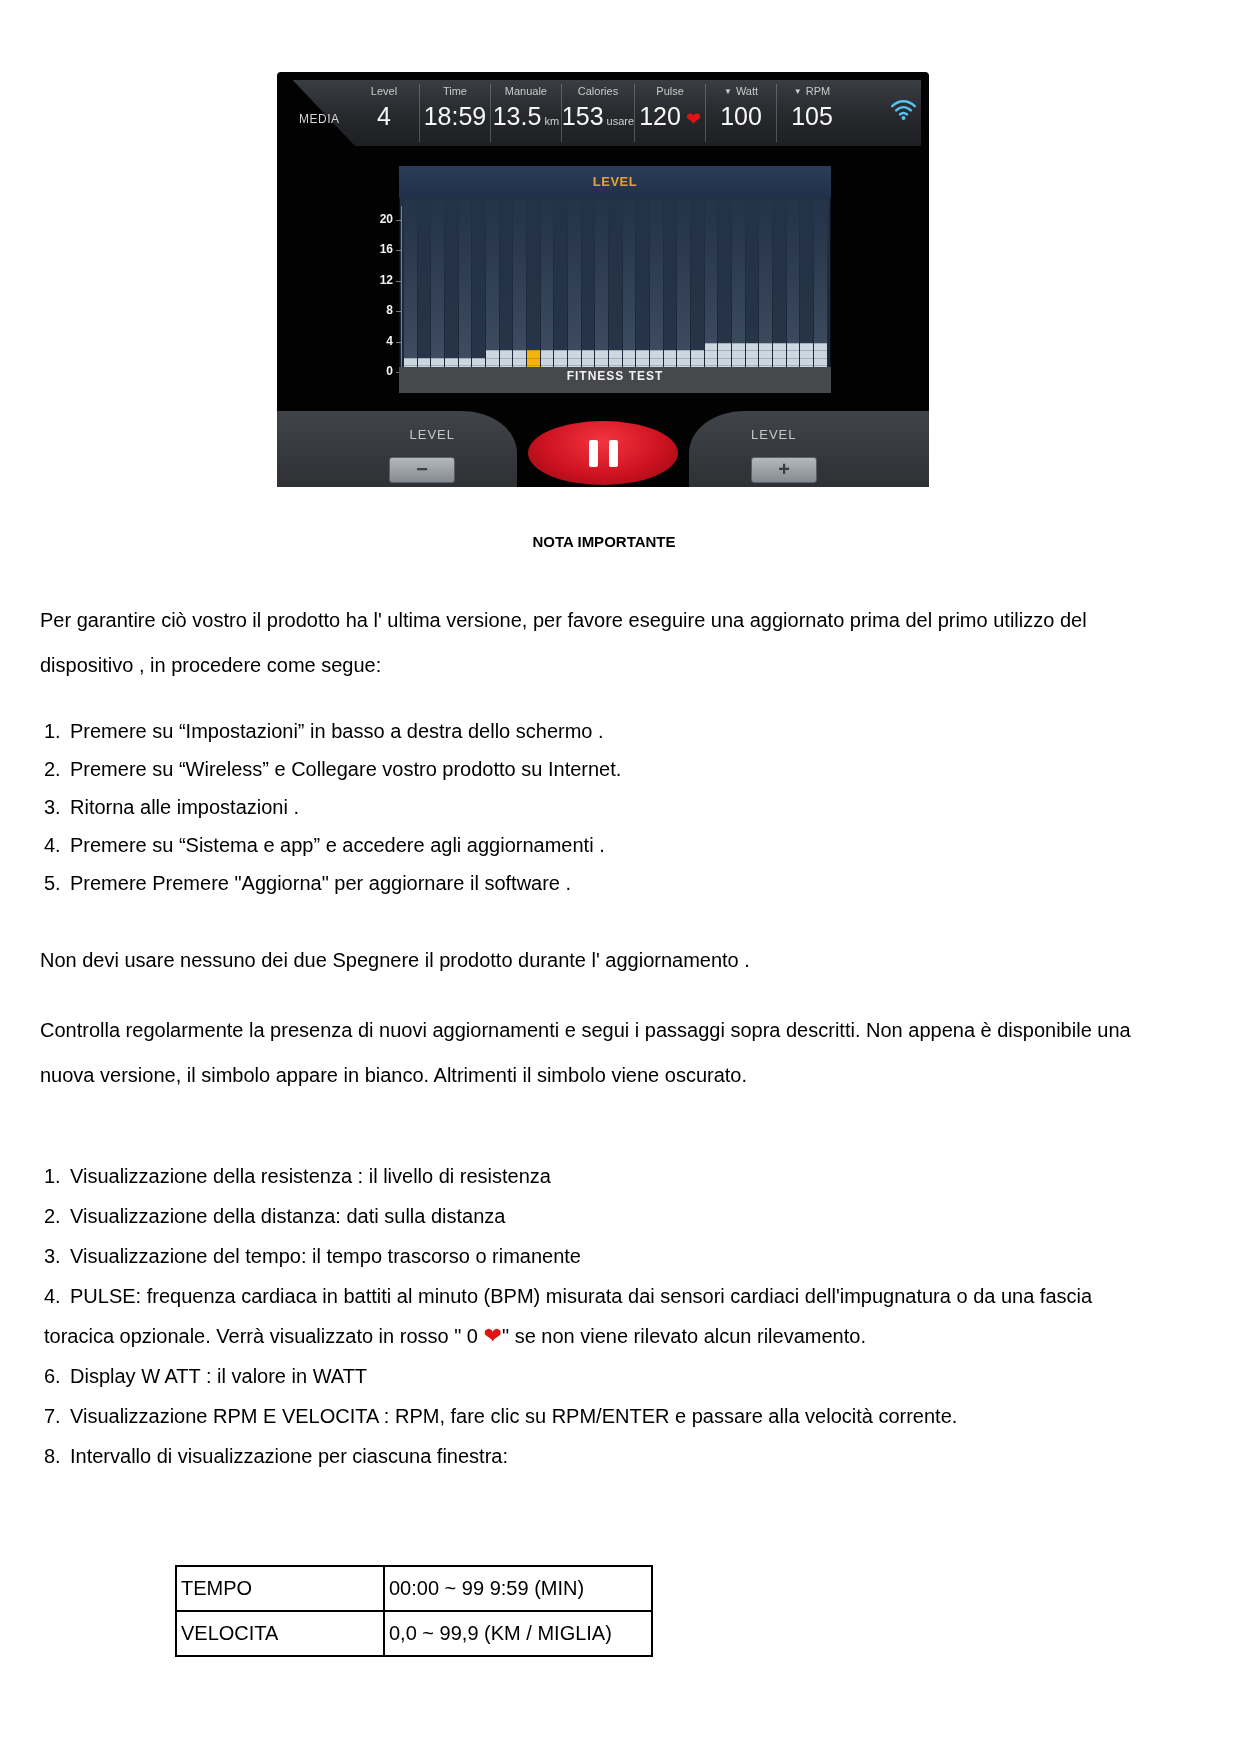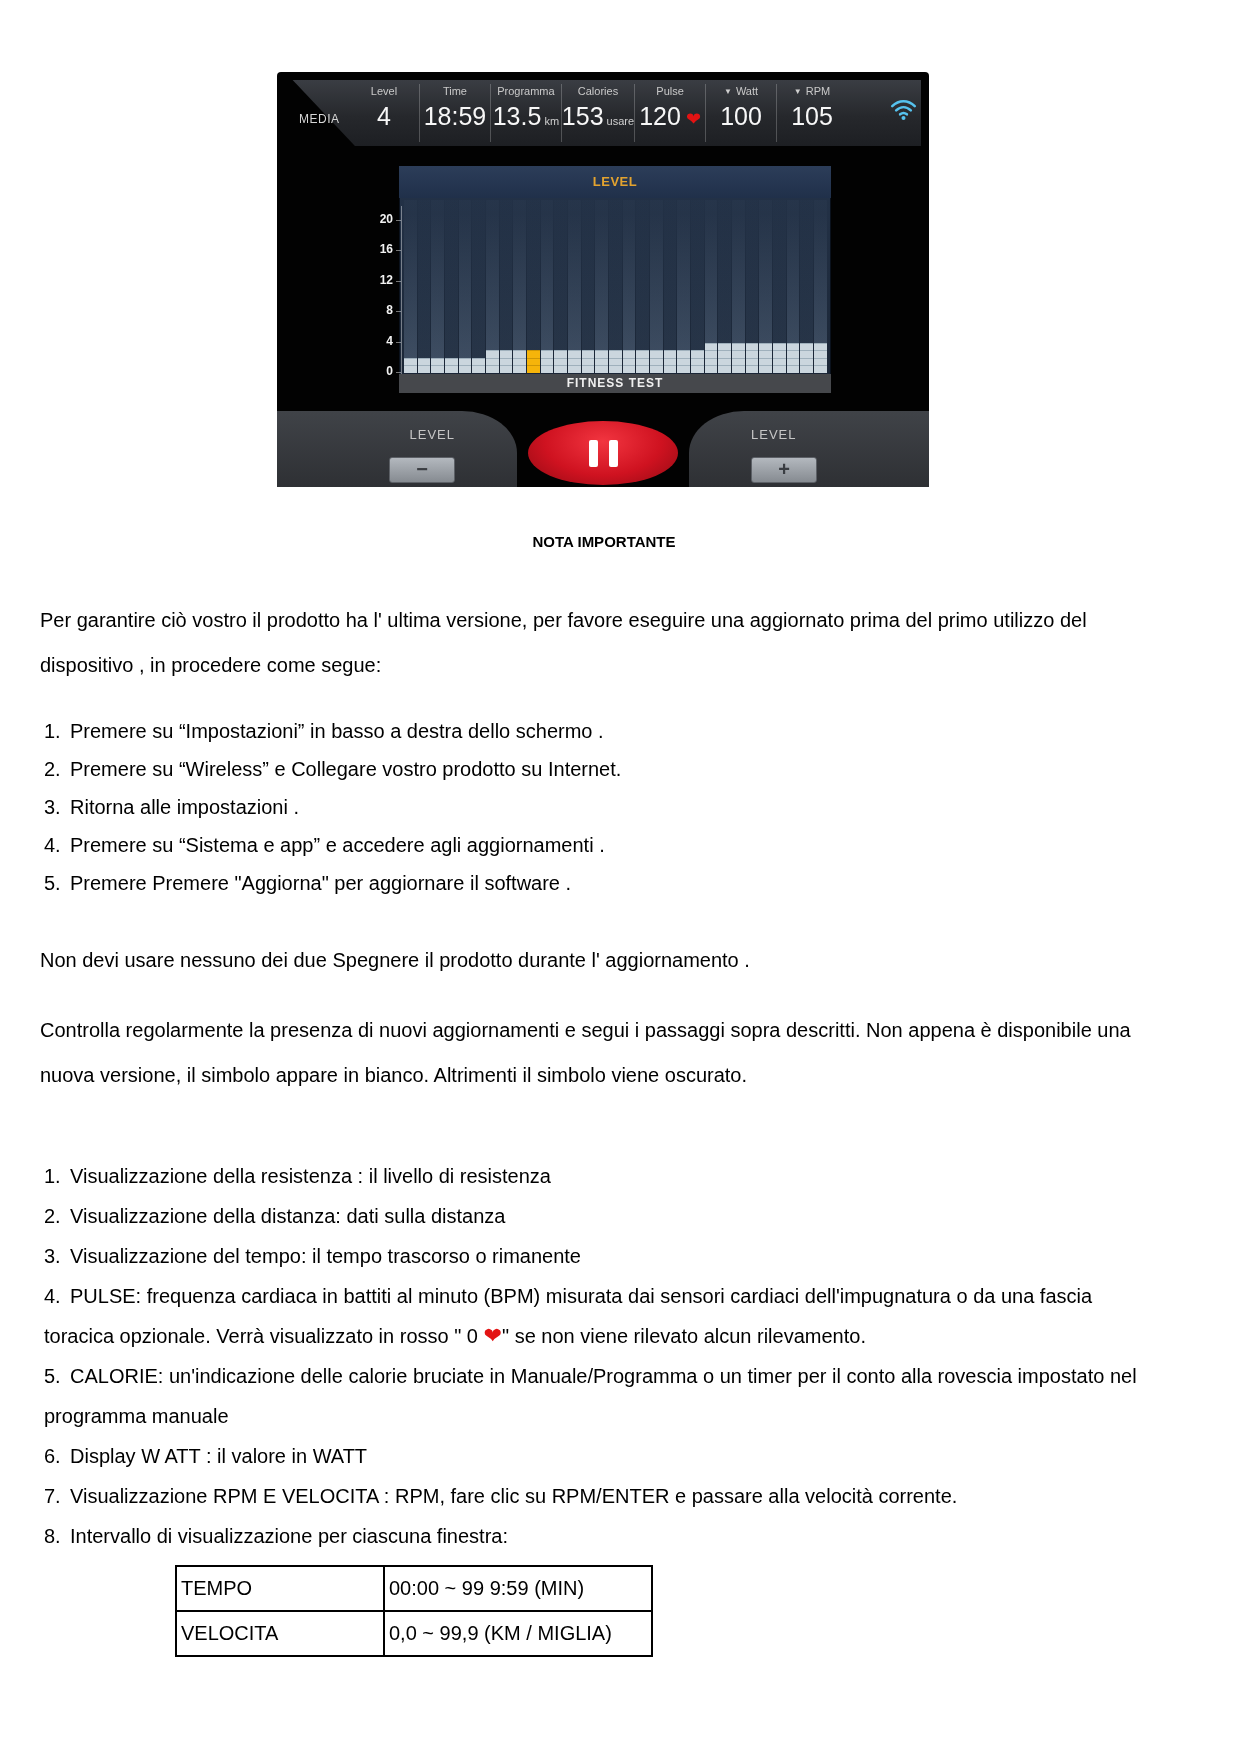--- a/index.html
+++ b/index.html
@@ -36,21 +36,21 @@
   .axis-line{position:absolute;left:36px;top:40px;width:1px;height:168px;background:rgba(255,255,255,.4);}
   .bars{position:absolute;left:39px;right:4px;top:34px;bottom:20px;display:flex;align-items:flex-end;gap:1px;}
   .barcol{flex:1;position:relative;height:100%;}
   .ghost{position:absolute;left:0;right:0;top:0;bottom:0;}
   .g0{background:linear-gradient(to top,rgba(150,175,205,.30),rgba(150,175,205,.03) 92%);}
   .g1{background:linear-gradient(to top,rgba(105,130,160,.16),rgba(105,130,160,.02) 92%);}
   .bar{position:absolute;left:0;right:0;bottom:0;
     background:repeating-linear-gradient(to top,#cbd6de 0,#cbd6de 6.6px,#9fb0bc 6.6px,#9fb0bc 7.6px);}
   .bar.active{background:repeating-linear-gradient(to top,#f6b40a 0,#f6b40a 6.6px,#dho 0);
     background:repeating-linear-gradient(to top,#f6b40a 0,#f6b40a 6.6px,#cf9605 6.6px,#cf9605 7.6px);}
-  .fitness-strip{position:absolute;left:34px;right:0;bottom:0;height:19px;line-height:19px;text-align:center;
+  .fitness-strip{position:absolute;left:34px;right:0;bottom:0;height:26px;line-height:19px;text-align:center;
     background:#46484c;color:#f0f0f0;font-size:12px;font-weight:bold;letter-spacing:1px;}
 
   
   .ctl-panel{position:absolute;bottom:0;width:240px;height:76px;
     background:linear-gradient(180deg,#404348 0%,#2e3034 100%);}
   .ctl-left{left:0;border-top-right-radius:55px 42px;}
   .ctl-right{right:0;border-top-left-radius:55px 42px;}
   .ctl-label{position:absolute;top:16px;color:#c6c6c6;font-size:13px;letter-spacing:1px;}
   .ctl-left .ctl-label{right:62px;}
   .ctl-right .ctl-label{left:62px;}
@@ -94,21 +94,21 @@
     <div class="metrics" id="metrics">
         <div class="metric">
           <div class="m-label">Level</div>
           <div class="m-value">4</div>
         </div>
         <div class="metric sep">
           <div class="m-label">Time</div>
           <div class="m-value">18:59</div>
         </div>
         <div class="metric sep">
-          <div class="m-label">Programma</div>
+          <div class="m-label">Manuale</div>
           <div class="m-value">13.5<span class="unit">km</span></div>
         </div>
         <div class="metric sep">
           <div class="m-label">Calories</div>
           <div class="m-value">153<span class="unit">usare</span></div>
         </div>
         <div class="metric sep">
           <div class="m-label">Pulse</div>
           <div class="m-value">120<span class="heart">❤</span></div>
         </div>
@@ -303,21 +303,20 @@
       <div class="list-row"><span class="num">4.</span>Premere su “Sistema e app” e accedere agli aggiornamenti .</div>
       <div class="list-row"><span class="num">5.</span>Premere Premere "Aggiorna" per aggiornare il software .</div>
     </div>
   <div class="para p-warning">Non devi usare nessuno dei due Spegnere il prodotto durante l' aggiornamento .</div>
   <div class="para p-note">Controlla regolarmente la presenza di nuovi aggiornamenti e segui i passaggi sopra descritti. Non appena è disponibile una nuova versione, il simbolo appare in bianco. Altrimenti il simbolo viene oscurato.</div>
   <div class="list l-features" id="features">
       <div class="list-row"><span class="num">1.</span>Visualizzazione della resistenza : il livello di resistenza</div>
       <div class="list-row"><span class="num">2.</span>Visualizzazione della distanza: dati sulla distanza</div>
       <div class="list-row"><span class="num">3.</span>Visualizzazione del tempo: il tempo trascorso o rimanente</div>
       <div class="list-row"><span class="num">4.</span>PULSE: frequenza cardiaca in battiti al minuto (BPM) misurata dai sensori cardiaci dell'impugnatura o da una fascia toracica opzionale. Verrà visualizzato in rosso " 0 <span class="heart-inline">❤</span>" se non viene rilevato alcun rilevamento.</div>
-      <div class="list-row"><span class="num">5.</span>CALORIE: un'indicazione delle calorie bruciate in Manuale/Programma o un timer per il conto alla rovescia impostato nel programma manuale</div>
       <div class="list-row"><span class="num">6.</span>Display W ATT : il valore in WATT</div>
       <div class="list-row"><span class="num">7.</span>Visualizzazione RPM E VELOCITA : RPM, fare clic su RPM/ENTER e passare alla velocità corrente.</div>
       <div class="list-row"><span class="num">8.</span>Intervallo di visualizzazione per ciascuna finestra:</div>
     </div>
 
   <table class="range-table">
     <tbody id="range-body">
         <tr>
           <td class="c1">TEMPO</td>
           <td class="c2">00:00 ~ 99 9:59 (MIN)</td>

